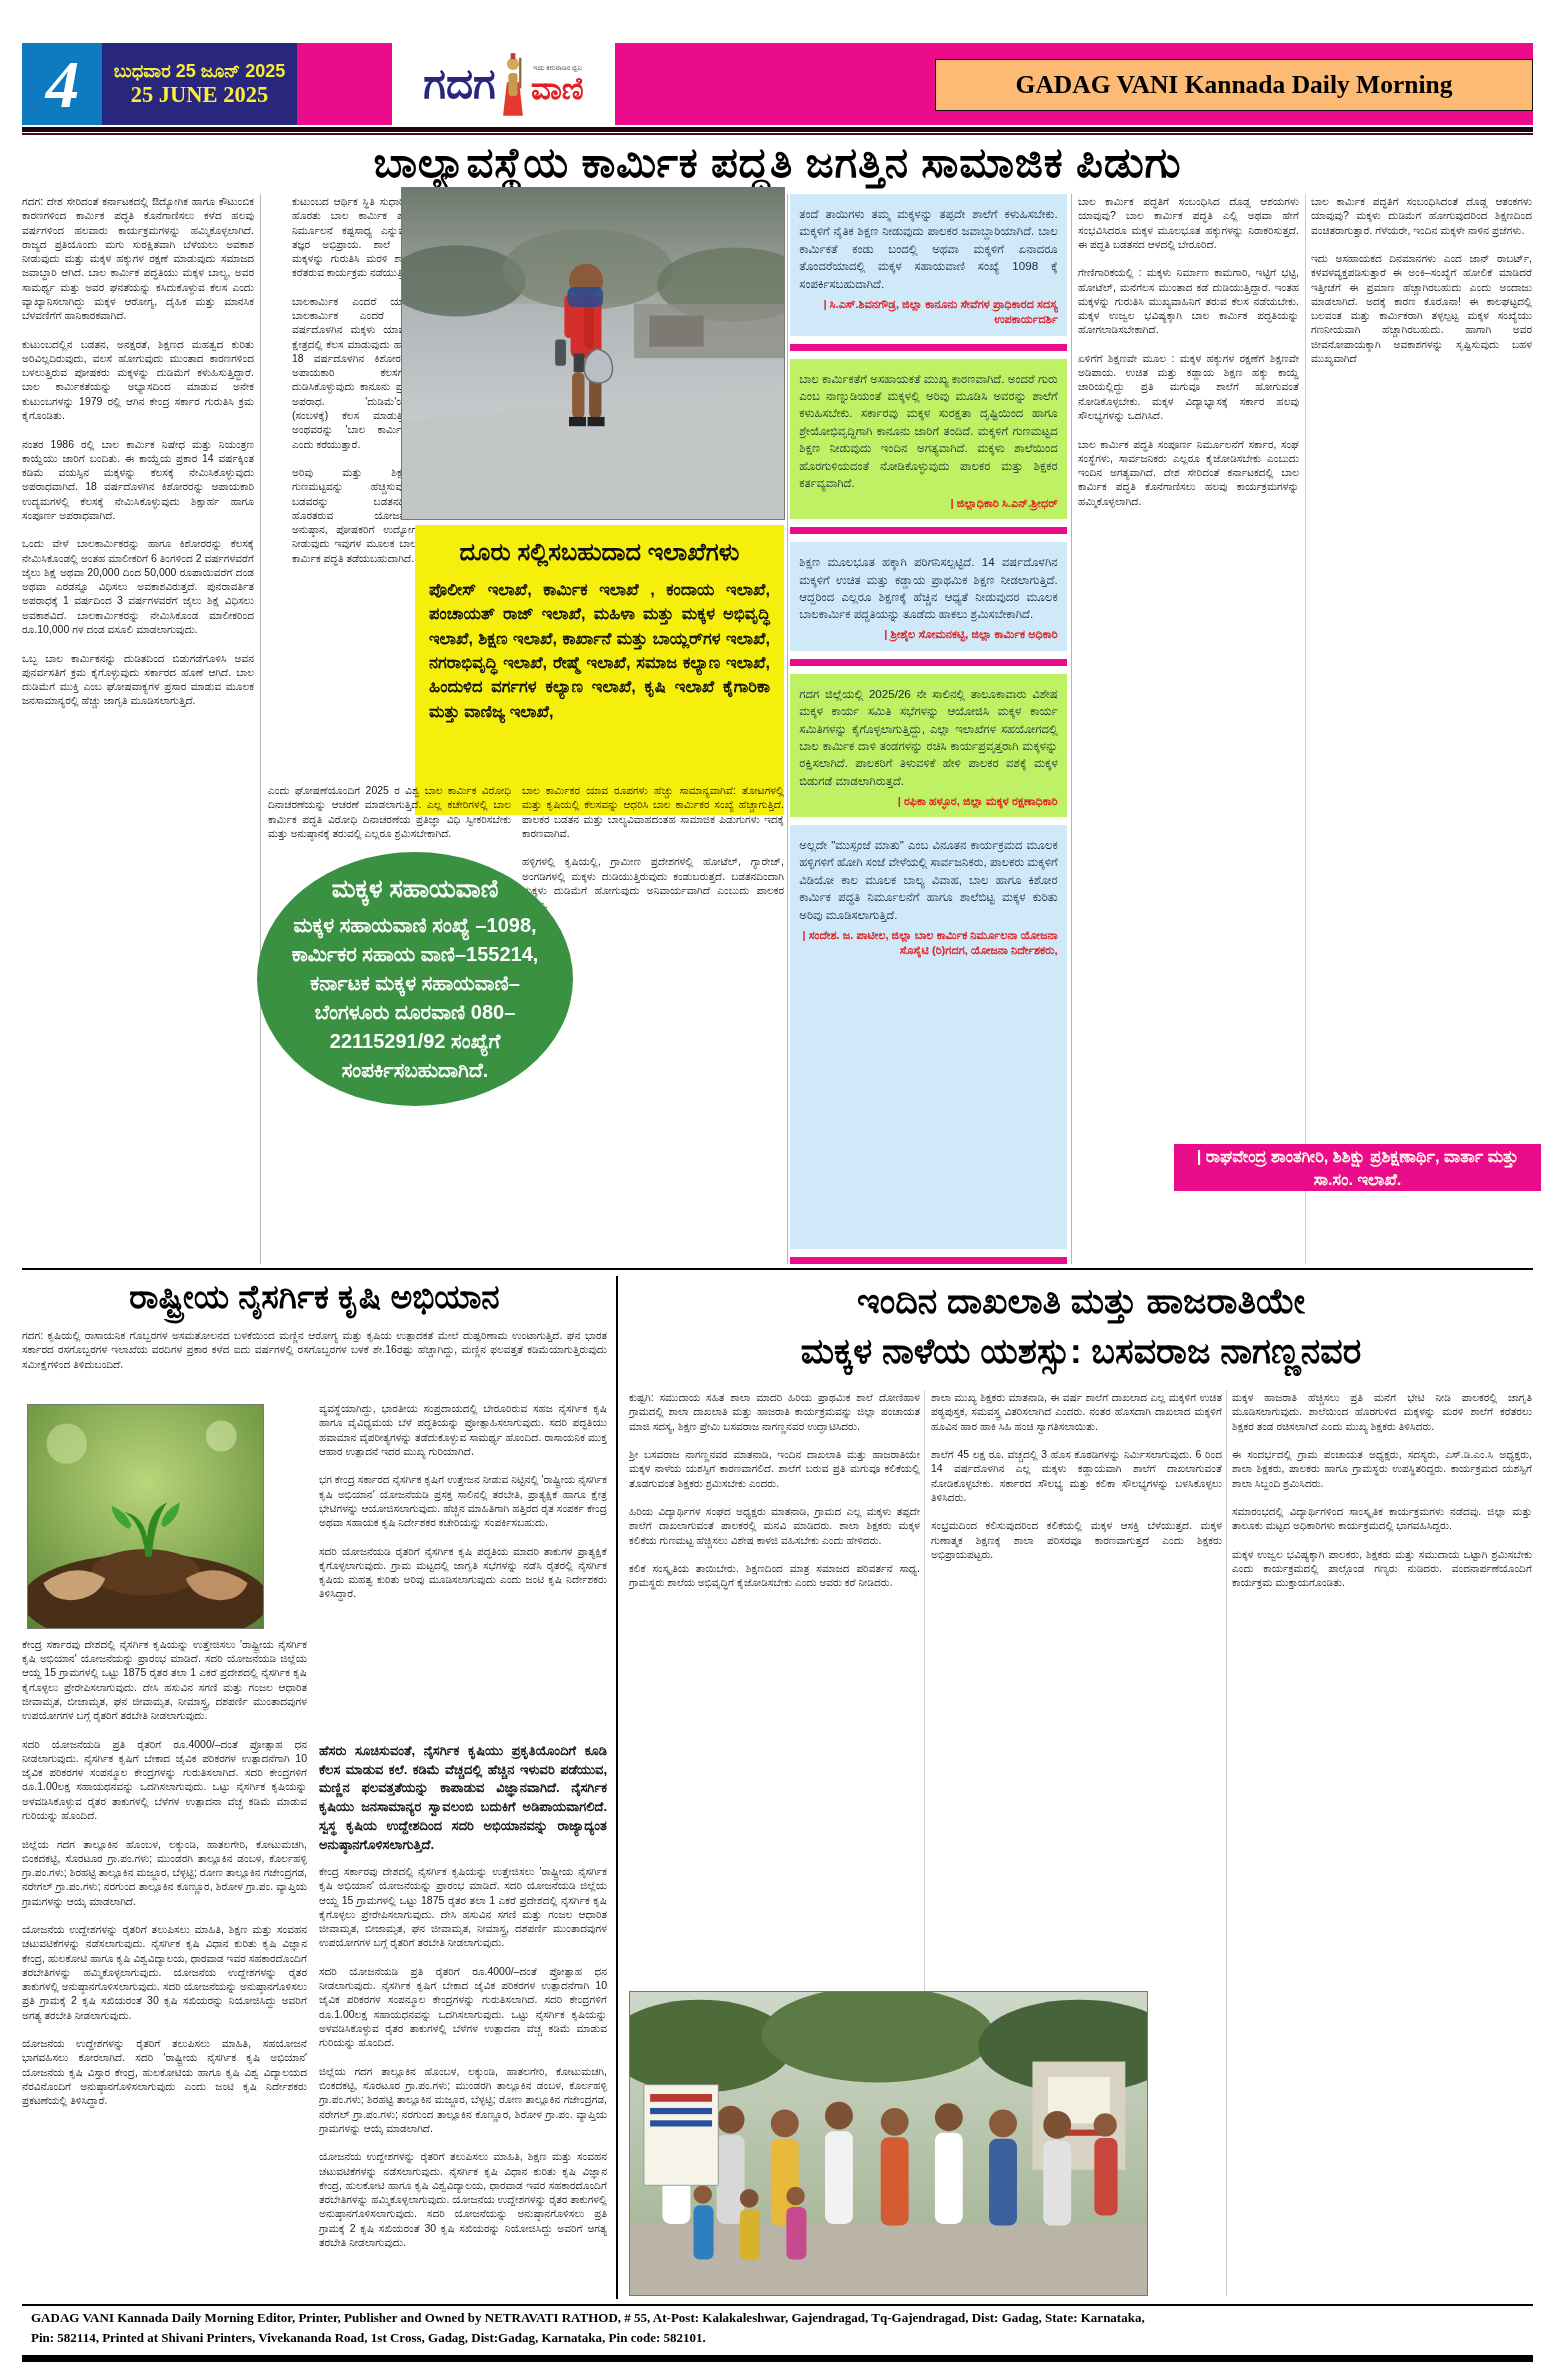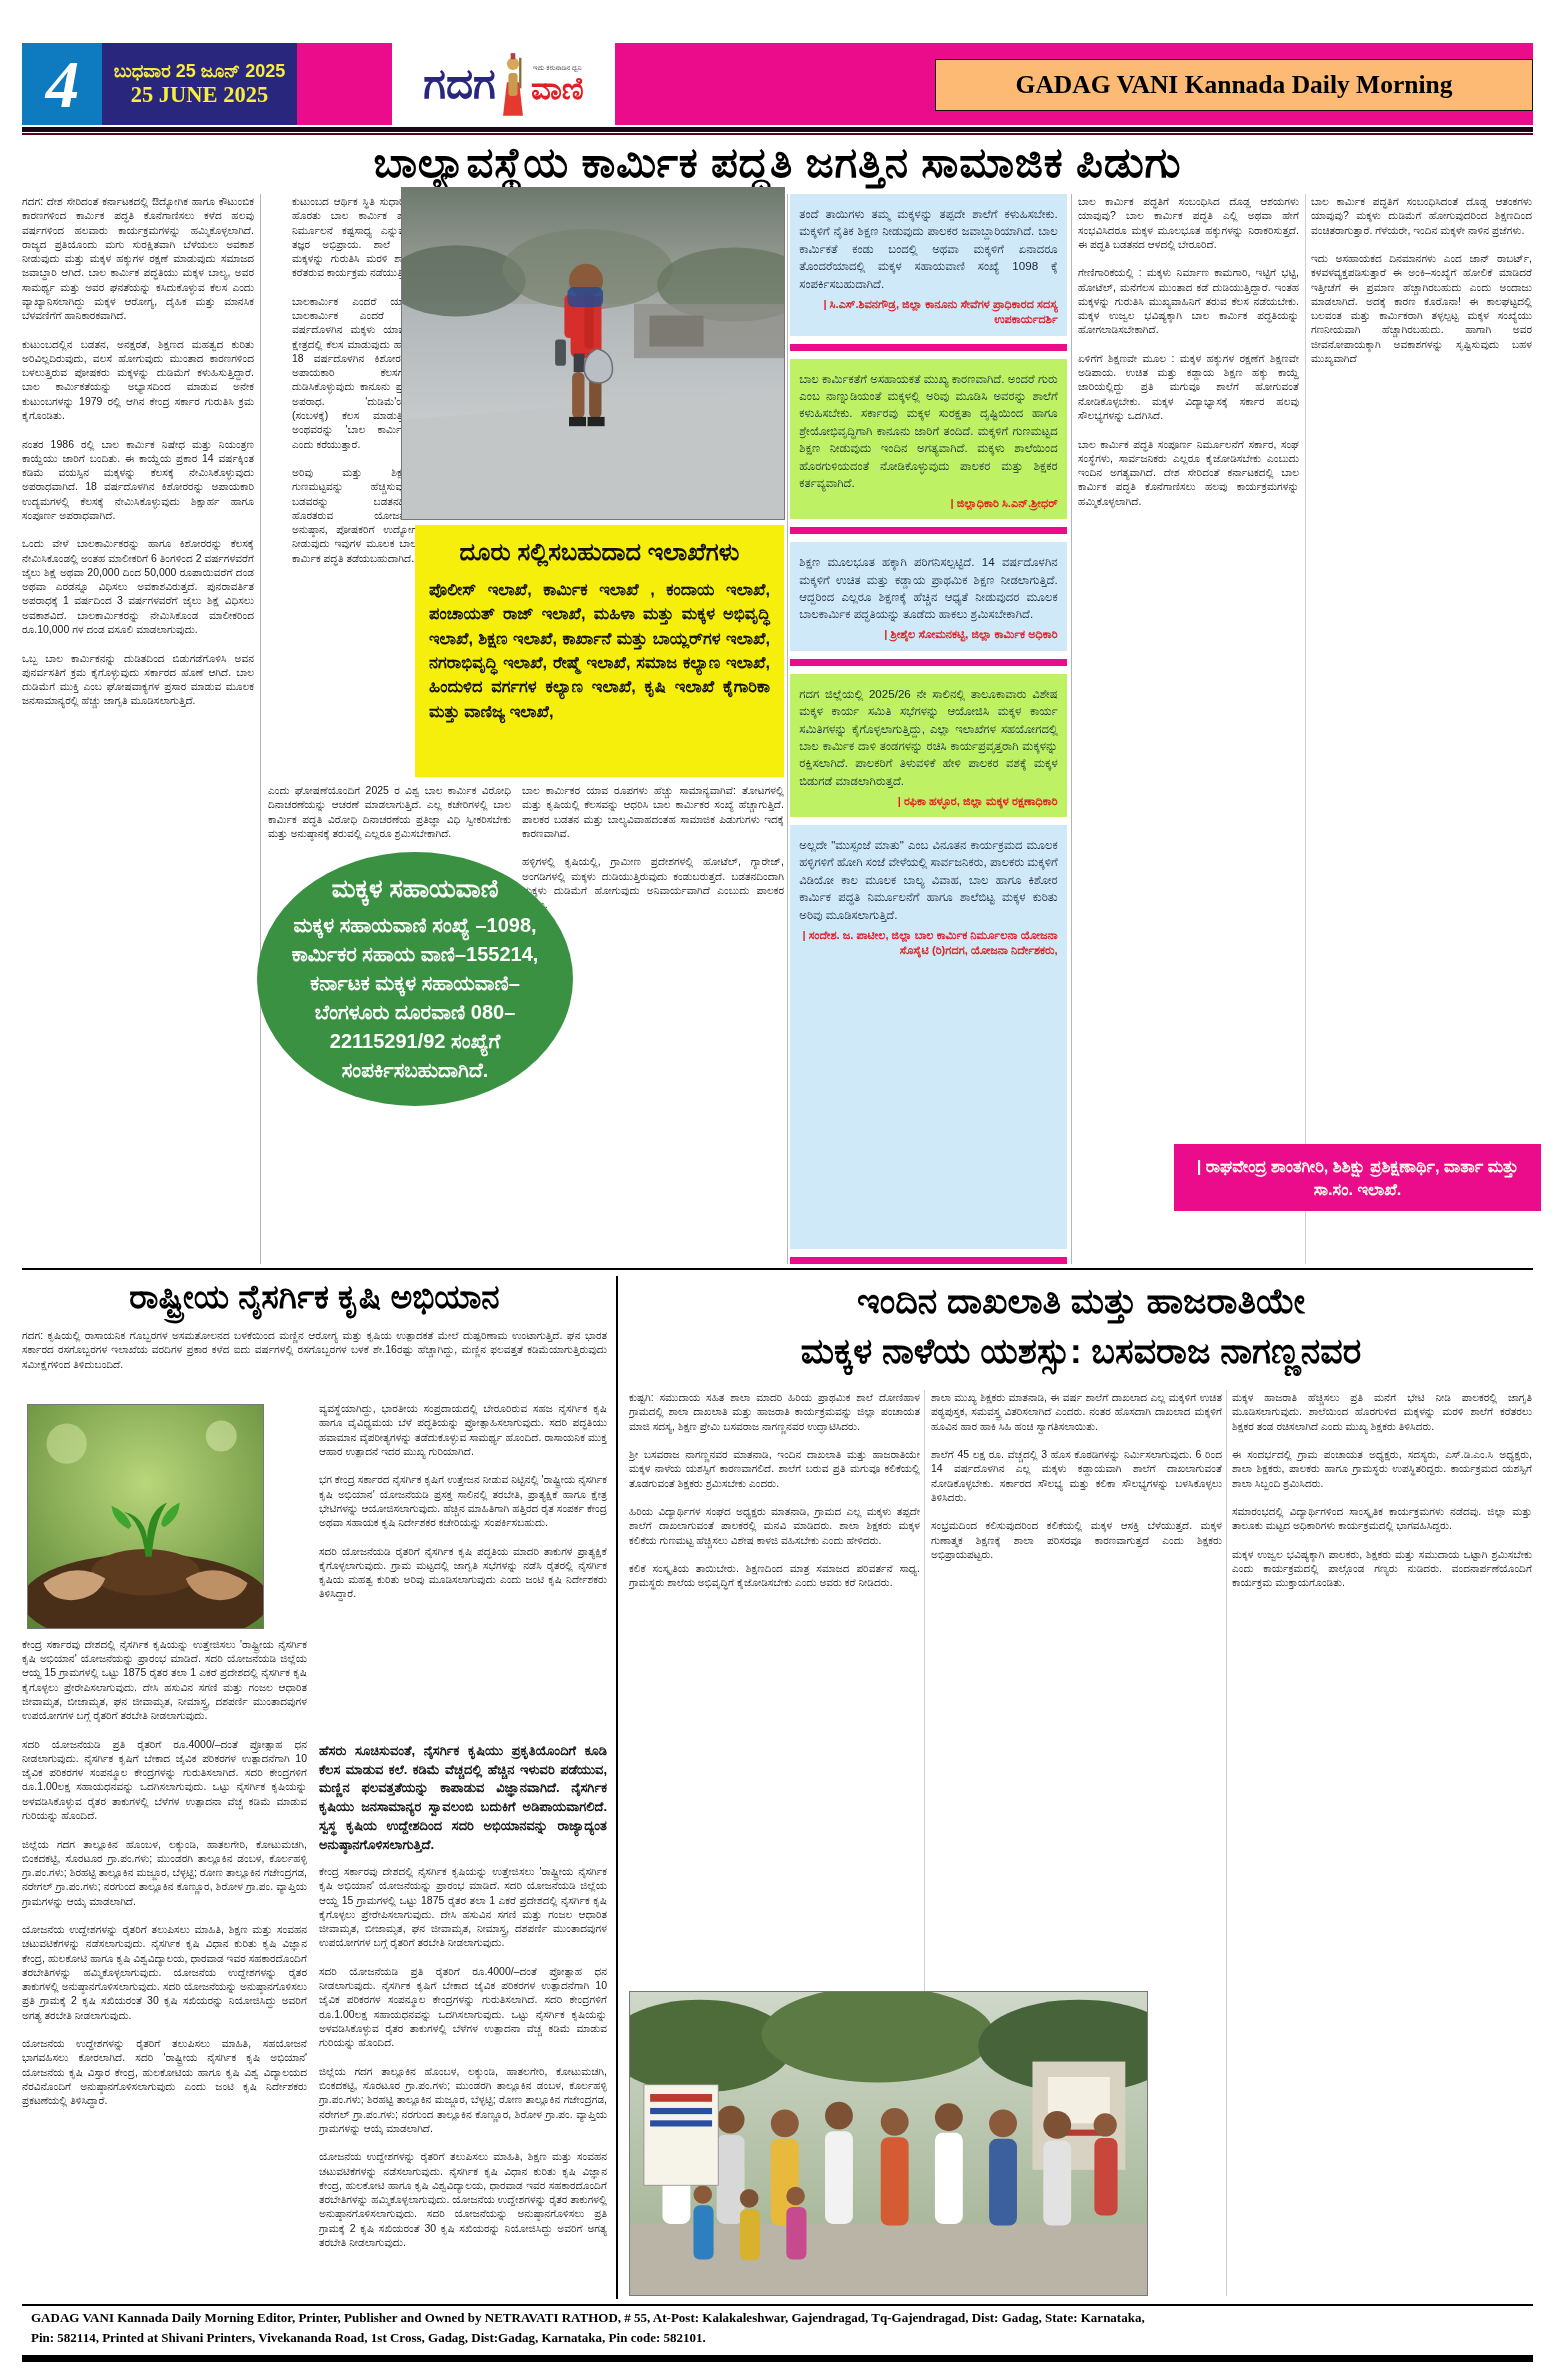--- a/index.html
+++ b/index.html
@@ -148,21 +148,21 @@
       <rect x="242" y="238" width="16" height="60" rx="7" fill="#7d5134"></rect>
       <rect x="216" y="296" width="22" height="12" fill="#222"></rect>
       <rect x="240" y="296" width="22" height="12" fill="#222"></rect>
       <rect x="214" y="128" width="46" height="26" rx="8" fill="#274a8f" opacity="0.85"></rect>
 
       <path d="M252 208 q18 4 20 22 q2 18 -14 22 q-18 2 -22 -14 q-2 -22 16 -30" fill="#b9bec4" stroke="#6d7277" stroke-width="2"></path>
       <rect x="198" y="196" width="14" height="34" rx="4" fill="#4c5357"></rect>
     </svg>
   </div>
 
-  <div class="abs ybox" style="left:415px;top:525px;width:369px;height:252px;">
+  <div class="abs ybox" style="left:415px;top:525px;width:369px;height:290px;">
     <div class="ybox-title">ದೂರು ಸಲ್ಲಿಸಬಹುದಾದ ಇಲಾಖೆಗಳು</div>
     <div class="ybox-body">ಪೊಲೀಸ್ ಇಲಾಖೆ, ಕಾರ್ಮಿಕ ಇಲಾಖೆ , ಕಂದಾಯ ಇಲಾಖೆ, ಪಂಚಾಯತ್ ರಾಜ್ ಇಲಾಖೆ, ಮಹಿಳಾ ಮತ್ತು ಮಕ್ಕಳ ಅಭಿವೃದ್ಧಿ ಇಲಾಖೆ, ಶಿಕ್ಷಣ ಇಲಾಖೆ, ಕಾರ್ಖಾನೆ ಮತ್ತು ಬಾಯ್ಲರ್‌ಗಳ ಇಲಾಖೆ, ನಗರಾಭಿವೃದ್ಧಿ ಇಲಾಖೆ, ರೇಷ್ಮೆ ಇಲಾಖೆ, ಸಮಾಜ ಕಲ್ಯಾಣ ಇಲಾಖೆ, ಹಿಂದುಳಿದ ವರ್ಗಗಳ ಕಲ್ಯಾಣ ಇಲಾಖೆ, ಕೃಷಿ ಇಲಾಖೆ ಕೈಗಾರಿಕಾ ಮತ್ತು ವಾಣಿಜ್ಯ ಇಲಾಖೆ,</div>
   </div>
 
   <div class="abs paras" style="left:268px;top:783px;width:243px;height:478px;">ಎಂದು ಘೋಷಣೆಯೊಂದಿಗೆ 2025 ರ ವಿಶ್ವ ಬಾಲ ಕಾರ್ಮಿಕ ವಿರೋಧಿ ದಿನಾಚರಣೆಯನ್ನು ಆಚರಣೆ ಮಾಡಲಾಗುತ್ತಿದೆ. ಎಲ್ಲ ಕಚೇರಿಗಳಲ್ಲಿ ಬಾಲ ಕಾರ್ಮಿಕ ಪದ್ಧತಿ ವಿರೋಧಿ ದಿನಾಚರಣೆಯ ಪ್ರತಿಜ್ಞಾ ವಿಧಿ ಸ್ವೀಕರಿಸಬೇಕು ಮತ್ತು ಅನುಷ್ಠಾನಕ್ಕೆ ತರುವಲ್ಲಿ ಎಲ್ಲರೂ ಶ್ರಮಿಸಬೇಕಾಗಿದೆ.</div>
   <div class="abs paras" style="left:522px;top:783px;width:262px;height:478px;">ಬಾಲ ಕಾರ್ಮಿಕರ ಯಾವ ರೂಪಗಳು ಹೆಚ್ಚು ಸಾಮಾನ್ಯವಾಗಿವೆ: ತೋಟಗಳಲ್ಲಿ ಮತ್ತು ಕೃಷಿಯಲ್ಲಿ ಕೆಲಸವನ್ನು ಆಧರಿಸಿ ಬಾಲ ಕಾರ್ಮಿಕರ ಸಂಖ್ಯೆ ಹೆಚ್ಚಾಗುತ್ತಿದೆ. ಪಾಲಕರ ಬಡತನ ಮತ್ತು ಬಾಲ್ಯವಿವಾಹದಂತಹ ಸಾಮಾಜಿಕ ಪಿಡುಗುಗಳು ಇದಕ್ಕೆ ಕಾರಣವಾಗಿವೆ.
 
 ಹಳ್ಳಿಗಳಲ್ಲಿ ಕೃಷಿಯಲ್ಲಿ, ಗ್ರಾಮೀಣ ಪ್ರದೇಶಗಳಲ್ಲಿ ಹೋಟೆಲ್, ಗ್ಯಾರೇಜ್, ಅಂಗಡಿಗಳಲ್ಲಿ ಮಕ್ಕಳು ದುಡಿಯುತ್ತಿರುವುದು ಕಂಡುಬರುತ್ತದೆ. ಬಡತನದಿಂದಾಗಿ ಮಕ್ಕಳು ದುಡಿಮೆಗೆ ಹೋಗುವುದು ಅನಿವಾರ್ಯವಾಗಿದೆ ಎಂಬುದು ಪಾಲಕರ ಅಳಲು.</div>
 
   <div class="abs gcircle" style="left:257px;top:852px;width:316px;height:254px;">
@@ -206,21 +206,21 @@
 ಗೇಣಿಗಾರಿಕೆಯಲ್ಲಿ : ಮಕ್ಕಳು ನಿರ್ಮಾಣ ಕಾಮಗಾರಿ, ಇಟ್ಟಿಗೆ ಭಟ್ಟಿ, ಹೋಟೆಲ್, ಮನೆಗೆಲಸ ಮುಂತಾದ ಕಡೆ ದುಡಿಯುತ್ತಿದ್ದಾರೆ. ಇಂತಹ ಮಕ್ಕಳನ್ನು ಗುರುತಿಸಿ ಮುಖ್ಯವಾಹಿನಿಗೆ ತರುವ ಕೆಲಸ ನಡೆಯಬೇಕು. ಮಕ್ಕಳ ಉಜ್ವಲ ಭವಿಷ್ಯಕ್ಕಾಗಿ ಬಾಲ ಕಾರ್ಮಿಕ ಪದ್ಧತಿಯನ್ನು ಹೋಗಲಾಡಿಸಬೇಕಾಗಿದೆ.
 
 ಏಳಿಗೆಗೆ ಶಿಕ್ಷಣವೇ ಮೂಲ : ಮಕ್ಕಳ ಹಕ್ಕುಗಳ ರಕ್ಷಣೆಗೆ ಶಿಕ್ಷಣವೇ ಅಡಿಪಾಯ. ಉಚಿತ ಮತ್ತು ಕಡ್ಡಾಯ ಶಿಕ್ಷಣ ಹಕ್ಕು ಕಾಯ್ದೆ ಜಾರಿಯಲ್ಲಿದ್ದು ಪ್ರತಿ ಮಗುವೂ ಶಾಲೆಗೆ ಹೋಗುವಂತೆ ನೋಡಿಕೊಳ್ಳಬೇಕು. ಮಕ್ಕಳ ವಿದ್ಯಾಭ್ಯಾಸಕ್ಕೆ ಸರ್ಕಾರ ಹಲವು ಸೌಲಭ್ಯಗಳನ್ನು ಒದಗಿಸಿದೆ.
 
 ಬಾಲ ಕಾರ್ಮಿಕ ಪದ್ಧತಿ ಸಂಪೂರ್ಣ ನಿರ್ಮೂಲನೆಗೆ ಸರ್ಕಾರ, ಸಂಘ ಸಂಸ್ಥೆಗಳು, ಸಾರ್ವಜನಿಕರು ಎಲ್ಲರೂ ಕೈಜೋಡಿಸಬೇಕು ಎಂಬುದು ಇಂದಿನ ಅಗತ್ಯವಾಗಿದೆ. ದೇಶ ಸೇರಿದಂತೆ ಕರ್ನಾಟಕದಲ್ಲಿ ಬಾಲ ಕಾರ್ಮಿಕ ಪದ್ಧತಿ ಕೊನೆಗಾಣಿಸಲು ಹಲವು ಕಾರ್ಯಕ್ರಮಗಳನ್ನು ಹಮ್ಮಿಕೊಳ್ಳಲಾಗಿದೆ.</div>
   <div class="abs vline" style="left:1305px;top:194px;height:1070px;background:#cfcfcf;"></div>
   <div class="abs paras" style="left:1311px;top:194px;width:221px;height:941px;">ಬಾಲ ಕಾರ್ಮಿಕ ಪದ್ಧತಿಗೆ ಸಂಬಂಧಿಸಿದಂತೆ ದೊಡ್ಡ ಆತಂಕಗಳು ಯಾವುವು? ಮಕ್ಕಳು ದುಡಿಮೆಗೆ ಹೋಗುವುದರಿಂದ ಶಿಕ್ಷಣದಿಂದ ವಂಚಿತರಾಗುತ್ತಾರೆ. ಗೆಳೆಯರೇ, ಇಂದಿನ ಮಕ್ಕಳೇ ನಾಳಿನ ಪ್ರಜೆಗಳು.
 
 ಇದು ಅಸಹಾಯಕದ ದಿನಮಾನಗಳು ಎಂದ ಜಾನ್ ರಾಬರ್ಟ್, ಕಳವಳವ್ಯಕ್ತಪಡಿಸುತ್ತಾರೆ ಈ ಅಂಕಿ–ಸಂಖ್ಯೆಗೆ ಹೋಲಿಕೆ ಮಾಡಿದರೆ ಇತ್ತೀಚೆಗೆ ಈ ಪ್ರಮಾಣ ಹೆಚ್ಚಾಗಿರಬಹುದು ಎಂದು ಅಂದಾಜು ಮಾಡಲಾಗಿದೆ. ಅದಕ್ಕೆ ಕಾರಣ ಕೊರೊನಾ! ಈ ಕಾಲಘಟ್ಟದಲ್ಲಿ ಬಲವಂತ ಮತ್ತು ಕಾರ್ಮಿಕರಾಗಿ ತಳ್ಳಲ್ಪಟ್ಟ ಮಕ್ಕಳ ಸಂಖ್ಯೆಯು ಗಣನೀಯವಾಗಿ ಹೆಚ್ಚಾಗಿರಬಹುದು. ಹಾಗಾಗಿ ಅವರ ಜೀವನೋಪಾಯಕ್ಕಾಗಿ ಅವಕಾಶಗಳನ್ನು ಸೃಷ್ಟಿಸುವುದು ಬಹಳ ಮುಖ್ಯವಾಗಿದೆ</div>
 
-  <div class="abs attr-box" style="left:1174px;top:1144px;width:367px;height:67px;">| ರಾಘವೇಂದ್ರ ಶಾಂತಗೀರಿ,  ಶಿಶಿಕ್ಷು ಪ್ರಶಿಕ್ಷಣಾರ್ಥಿ, ವಾರ್ತಾ ಮತ್ತು ಸಾ.ಸಂ. ಇಲಾಖೆ.</div>
+  <div class="abs attr-box" style="left:1174px;top:1144px;width:367px;height:47px;">| ರಾಘವೇಂದ್ರ ಶಾಂತಗೀರಿ,  ಶಿಶಿಕ್ಷು ಪ್ರಶಿಕ್ಷಣಾರ್ಥಿ, ವಾರ್ತಾ ಮತ್ತು ಸಾ.ಸಂ. ಇಲಾಖೆ.</div>
 
   <div class="abs hline" style="left:22px;top:1268px;width:1511px;height:1.5px;"></div>
   <div class="abs hline" style="left:616px;top:1276px;width:1.5px;height:1023px;"></div>
 
   <div class="abs sec-headline" style="left:22px;top:1279px;width:585px;height:43px;">ರಾಷ್ಟ್ರೀಯ ನೈಸರ್ಗಿಕ ಕೃಷಿ ಅಭಿಯಾನ</div>
   <div class="abs paras" style="left:22px;top:1328px;width:585px;height:67px;">ಗದಗ: ಕೃಷಿಯಲ್ಲಿ ರಾಸಾಯನಿಕ ಗೊಬ್ಬರಗಳ ಅಸಮತೋಲನದ ಬಳಕೆಯಿಂದ ಮಣ್ಣಿನ ಆರೋಗ್ಯ ಮತ್ತು ಕೃಷಿಯ ಉತ್ಪಾದಕತೆ ಮೇಲೆ ದುಷ್ಪರಿಣಾಮ ಉಂಟಾಗುತ್ತಿದೆ. ಘನ ಭಾರತ ಸರ್ಕಾರದ ರಸಗೊಬ್ಬರಗಳ ಇಲಾಖೆಯ ವರದಿಗಳ ಪ್ರಕಾರ ಕಳೆದ ಐದು ವರ್ಷಗಳಲ್ಲಿ ರಸಗೊಬ್ಬರಗಳ ಬಳಕೆ ಶೇ.16ರಷ್ಟು ಹೆಚ್ಚಾಗಿದ್ದು, ಮಣ್ಣಿನ ಫಲವತ್ತತೆ ಕಡಿಮೆಯಾಗುತ್ತಿರುವುದು ಸಮೀಕ್ಷೆಗಳಿಂದ ತಿಳಿದುಬಂದಿದೆ.</div>
 
   <div class="abs" style="left:22px;top:1401px;width:285px;height:895px;">
 
     <div style="width:235px;height:223px;border:0.8px solid #777;margin:3.1px 4.6px 7.7px 4.6px;">

